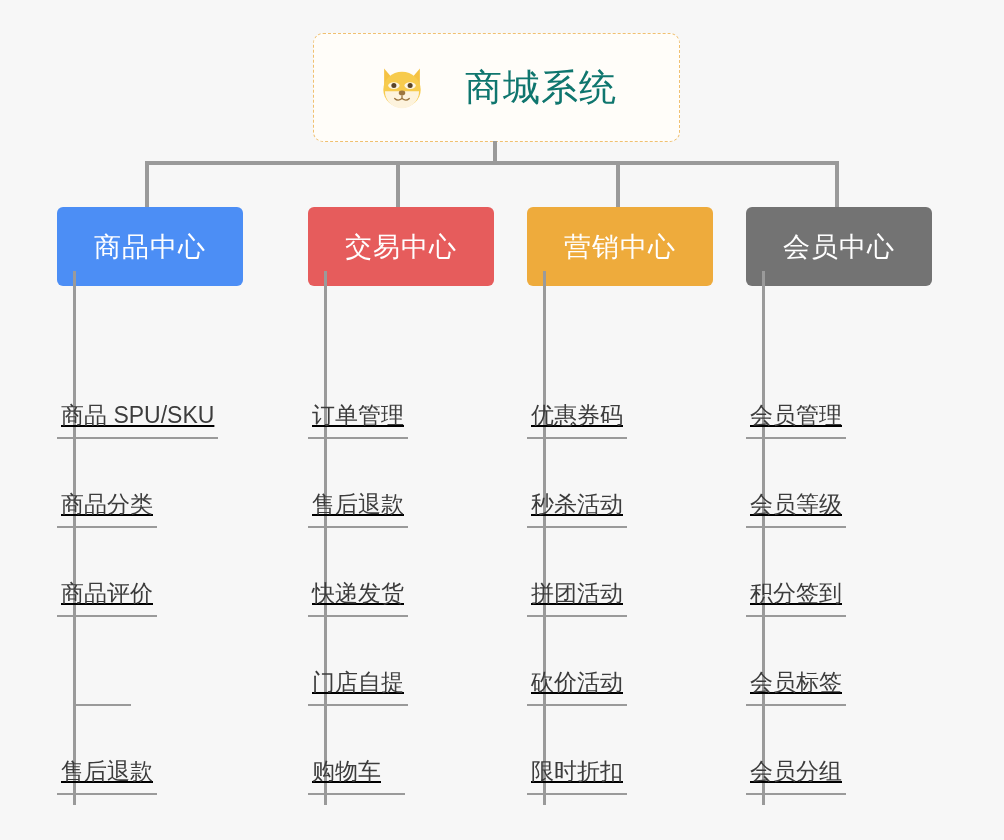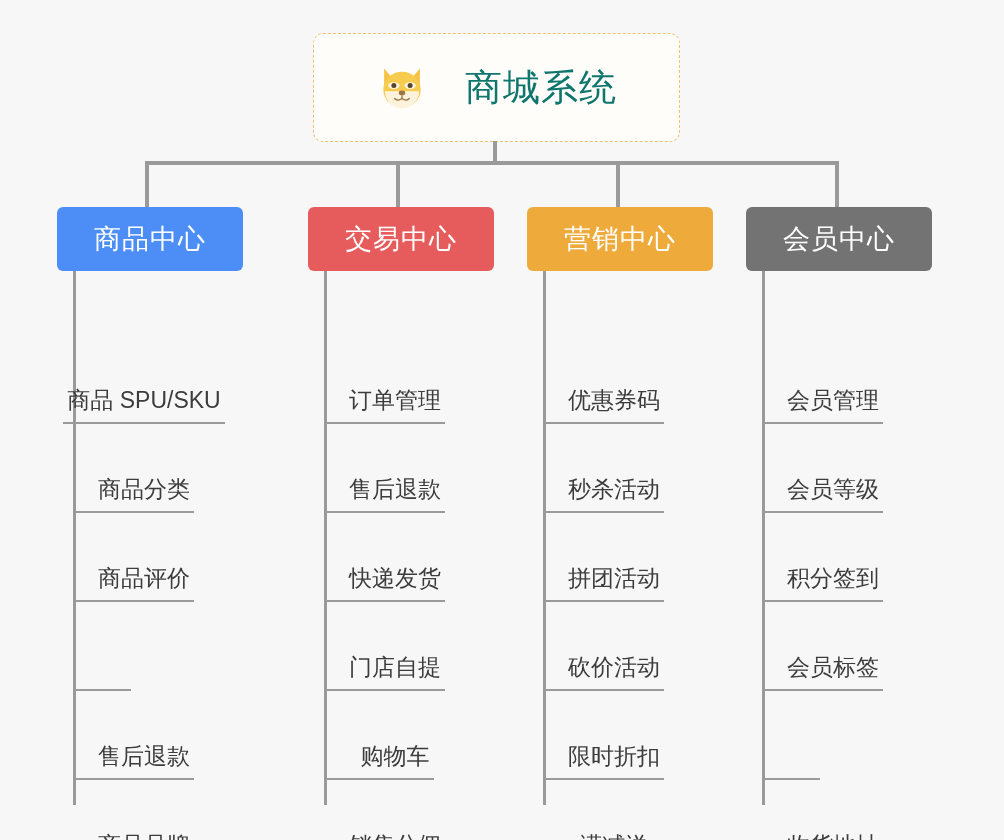--- a/index.html
+++ b/index.html
@@ -30,35 +30,35 @@
   
   .line{position:absolute;background:#9a9a9a;}
   .stem{left:493px;top:141px;width:4px;height:22px;}
   .bus{left:145px;top:161px;width:694px;height:4px;}
   .drop{top:161px;width:4px;height:46px;}
 
   
   .column{position:absolute;top:207px;width:186px;}
   .header{
     position:relative;
-    height:64px;border-radius:6px;
+    height:79px;border-radius:6px;
     display:flex;align-items:center;justify-content:center;
     color:#ffffff;font-size:27px;letter-spacing:1px;
     box-sizing:border-box;
   }
   .spine{
     position:absolute;left:16px;top:64px;width:3px;
     background:#9a9a9a;
   }
   .leaf-list{position:relative;padding-top:64px;}
   .leaf{
     position:relative;
     height:89px;
     box-sizing:border-box;
-    display:flex;align-items:flex-end;justify-content:center;
+    display:flex;align-items:flex-end;justify-content:flex-start;text-decoration:underline;
   }
   .leaf-label{
     position:relative;
     font-size:23px;color:#3c3c3c;
     line-height:1;
     padding:0 4px 10px 4px;
     white-space:nowrap;
     border-bottom:2px solid #9a9a9a;
     margin-right:12px;
   }
@@ -213,20 +213,21 @@
         </div>
       <div class="leaf">
           <span class="leaf-label">积分签到</span>
           <div class="leaf-connector" style="background: rgb(154, 154, 154); bottom: 0px; width: 58px;"></div>
         </div>
       <div class="leaf">
           <span class="leaf-label">会员标签</span>
           <div class="leaf-connector" style="background: rgb(154, 154, 154); bottom: 0px; width: 58px;"></div>
         </div>
       <div class="leaf">
+          <span class="leaf-label">会员分组</span>
           <div class="leaf-connector" style="background: rgb(154, 154, 154); bottom: 0px; width: 58px;"></div>
         </div>
       <div class="leaf">
           <span class="leaf-label">收货地址</span>
         </div>
     </div>
   </div>
 
 </div>
 

